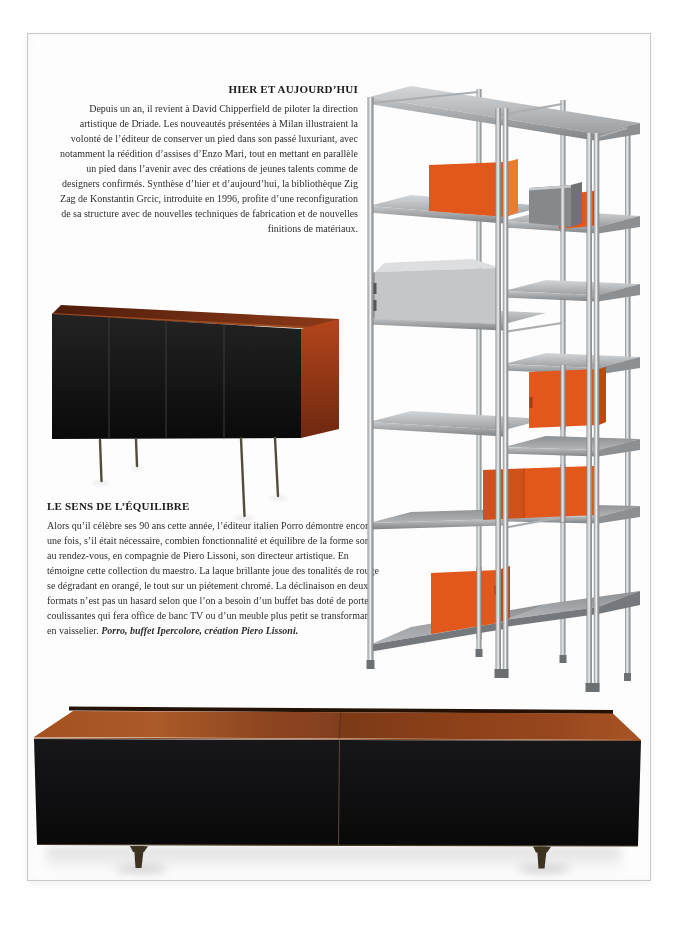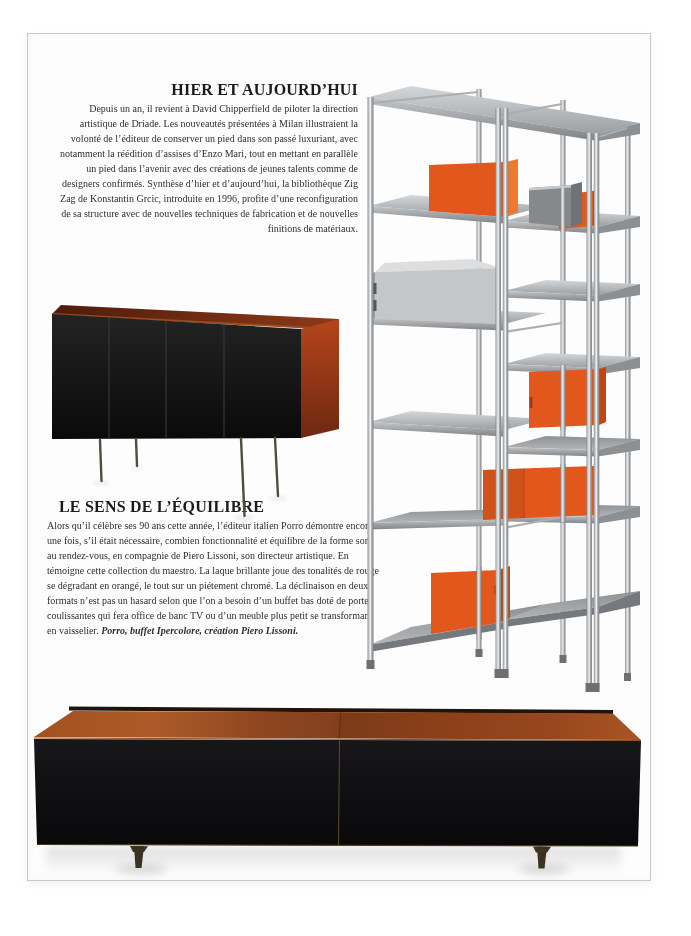--- a/index.html
+++ b/index.html
@@ -8,21 +8,21 @@
     background:#ffffff;overflow:hidden;
     font-family:"Liberation Serif","DejaVu Serif",serif;
   }
   .page{
     position:absolute;left:27px;top:33px;width:622px;height:846px;
     background:#fdfdfd;border:1px solid #c8c8c8;
     box-shadow:0 3px 8px rgba(0,0,0,0.06), inset 2px 0 10px rgba(0,0,0,0.025);
   }
   .sec{position:absolute;color:#2e2e2e;}
   .sec h2{
-    font-size:16px;line-height:17px;margin:0 0 3px 12px;
+    font-size:11px;line-height:17px;margin:0 0 3px 0;
     font-weight:bold;color:#1b1b1b;letter-spacing:0.2px;
   }
   .sec p{font-size:10px;line-height:15px;margin:0;}
   .sec .credit{font-weight:bold;font-style:italic;}
   .sec1{left:24px;top:47px;width:306px;text-align:right;}
   .sec2{left:19px;top:464px;width:334px;text-align:left;}
   .photo{position:absolute;}
 </style>
 </head>
 <body>

